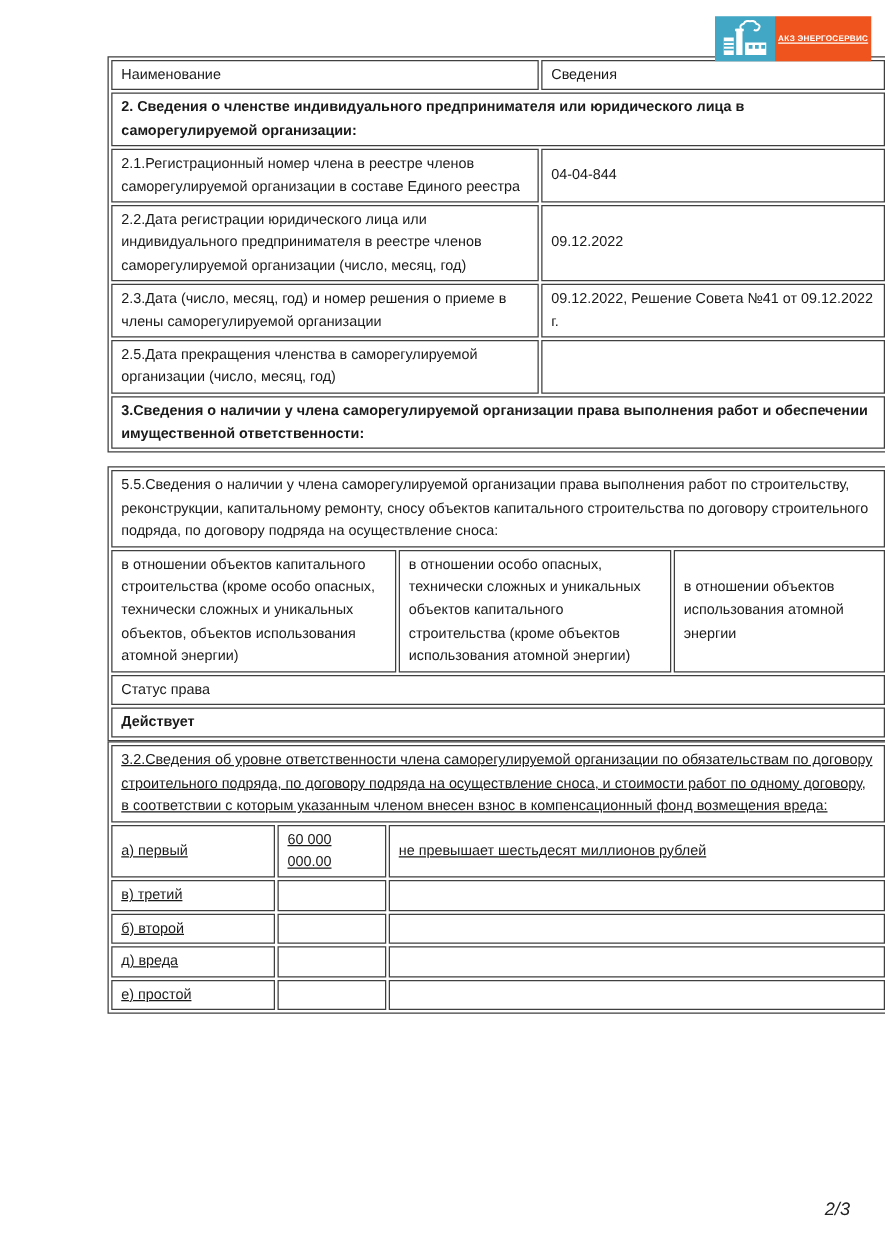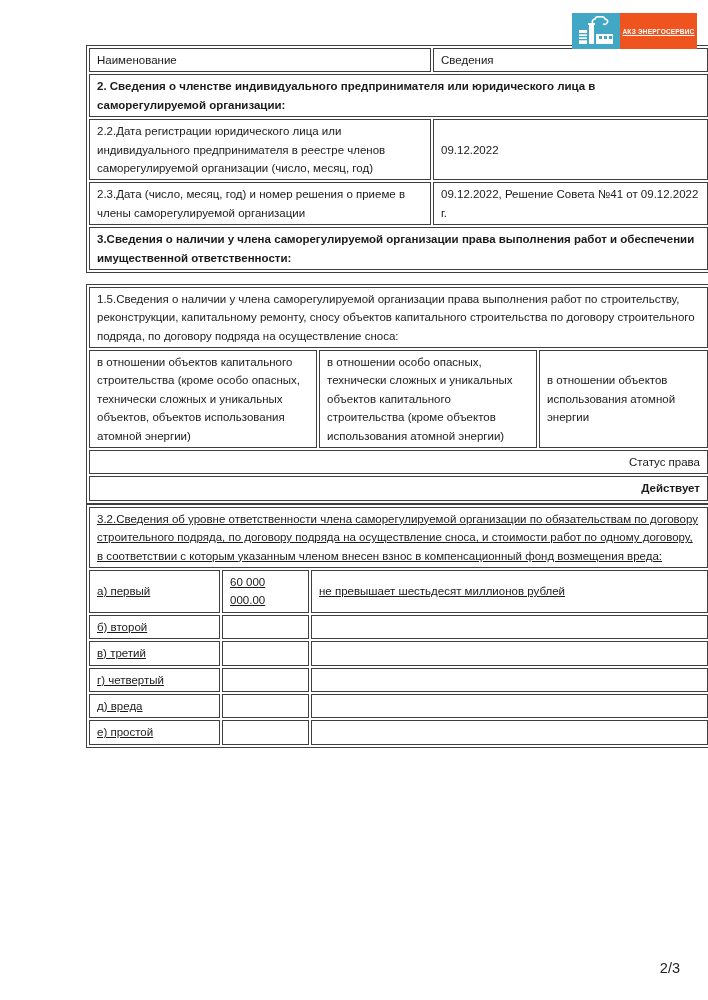--- a/index.html
+++ b/index.html
@@ -36,27 +36,27 @@
   }
   table.grid td{
     border:1px solid #3f3f3f;
     padding:2px 7px;
     vertical-align:middle;
     font-size:11.5px;line-height:1.6;
     color:#1a1a1a;
     overflow:hidden;
   }
   .b{font-weight:bold;}
-  .center{text-align:right;}
+  .center{text-align:left;}
   .t31{margin-top:11px;}
   .t32{text-decoration:underline;}
   .t32 td{padding-top:3px;padding-bottom:3px;}
   .pagenum{
     position:absolute;right:28px;bottom:24px;
-    font-size:14.5px;color:#222222;
+    font-size:14.5px;color:#222222;font-style:italic;
   }
 </style>
 </head>
 <body>
 
 <div class="page">
 
   <div class="logo">
     <div class="logo-icon" style="background:#41A7C5;">
       <svg width="40" height="30" viewBox="0 0 40 30">
@@ -89,42 +89,50 @@
         </colgroup>
       <tbody>
           <tr>
         <td>Наименование</td>
         <td>Сведения</td>
       </tr>
       <tr>
         <td colspan="2" class="b">2. Сведения о членстве индивидуального предпринимателя или юридического лица в саморегулируемой организации:</td>
       </tr>
       <tr>
+        <td>2.1.Регистрационный номер члена в реестре членов саморегулируемой организации в составе Единого реестра</td>
+        <td>04-04-844</td>
+      </tr>
+      <tr>
         <td>2.2.Дата регистрации юридического лица или индивидуального предпринимателя в реестре членов саморегулируемой организации (число, месяц, год)</td>
         <td>09.12.2022</td>
       </tr>
       <tr>
         <td>2.3.Дата (число, месяц, год) и номер решения о приеме в члены саморегулируемой организации</td>
         <td>09.12.2022, Решение Совета №41 от 09.12.2022 г.</td>
+      </tr>
+      <tr>
+        <td>2.5.Дата прекращения членства в саморегулируемой организации (число, месяц, год)</td>
+        <td></td>
       </tr>
       <tr>
         <td colspan="2" class="b">3.Сведения о наличии у члена саморегулируемой организации права выполнения работ и обеспечении имущественной ответственности:</td>
       </tr>
     </tbody>
       </table>
 
     <table class="grid t31">
       <colgroup>
           <col style="width:228px">
           <col style="width:218px">
           <col>
         </colgroup>
       <tbody>
           <tr>
-        <td colspan="3">1.5.Сведения о наличии у члена саморегулируемой организации права выполнения работ по строительству, реконструкции, капитальному ремонту, сносу объектов капитального строительства по договору строительного подряда, по договору подряда на осуществление сноса:</td>
+        <td colspan="3">5.5.Сведения о наличии у члена саморегулируемой организации права выполнения работ по строительству, реконструкции, капитальному ремонту, сносу объектов капитального строительства по договору строительного подряда, по договору подряда на осуществление сноса:</td>
       </tr>
       <tr>
         <td>в отношении объектов капитального строительства (кроме особо опасных, технически сложных и уникальных объектов, объектов использования атомной энергии)</td>
         <td>в отношении особо опасных, технически сложных и уникальных объектов капитального строительства (кроме объектов использования атомной энергии)</td>
         <td>в отношении объектов использования атомной энергии</td>
       </tr>
       <tr>
         <td colspan="3" class="center">Статус права</td>
       </tr>
       <tr>
@@ -142,31 +150,26 @@
       <tbody>
           <tr>
         <td colspan="3">3.2.Сведения об уровне ответственности члена саморегулируемой организации по обязательствам по договору строительного подряда, по договору подряда на осуществление сноса, и стоимости работ по одному договору, в соответствии с которым указанным членом внесен взнос в компенсационный фонд возмещения вреда:</td>
       </tr>
       <tr>
         <td>а) первый</td>
         <td>60 000 000.00</td>
         <td>не превышает шестьдесят миллионов рублей</td>
       </tr>
       <tr>
-        <td>б) второй</td>
-        <td></td>
-        <td></td>
-      </tr>
-      <tr>
         <td>в) третий</td>
         <td></td>
         <td></td>
       </tr>
       <tr>
-        <td>г) четвертый</td>
+        <td>б) второй</td>
         <td></td>
         <td></td>
       </tr>
       <tr>
         <td>д) вреда</td>
         <td></td>
         <td></td>
       </tr>
       <tr>
         <td>е) простой</td>

